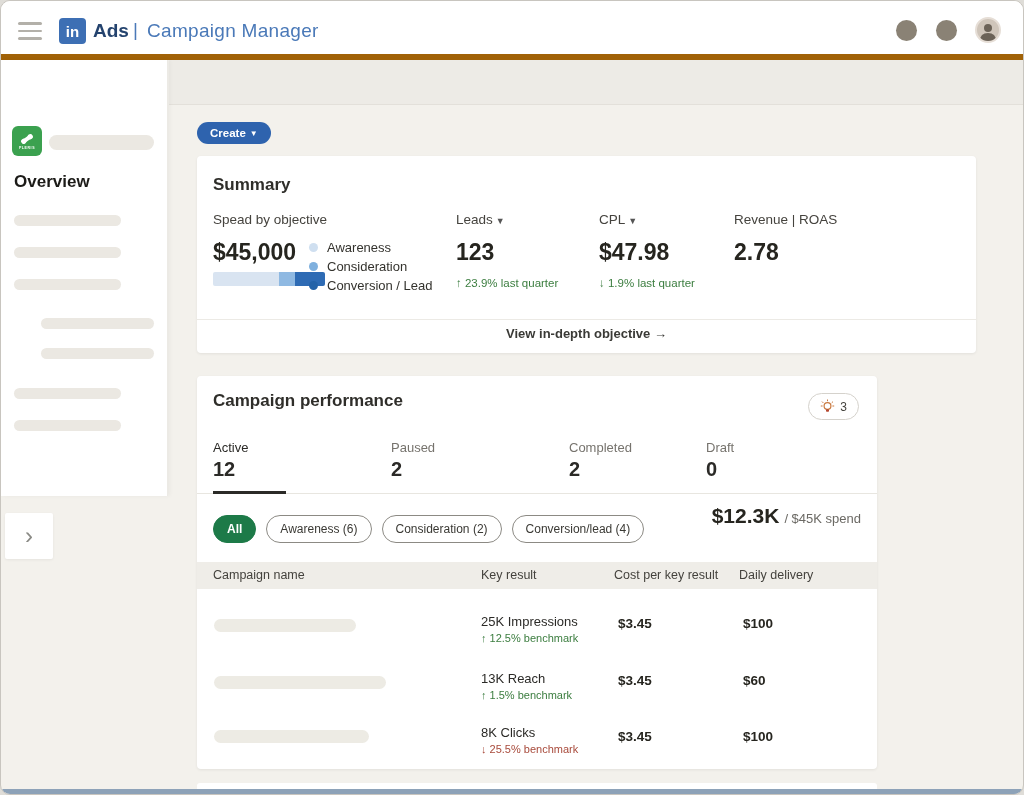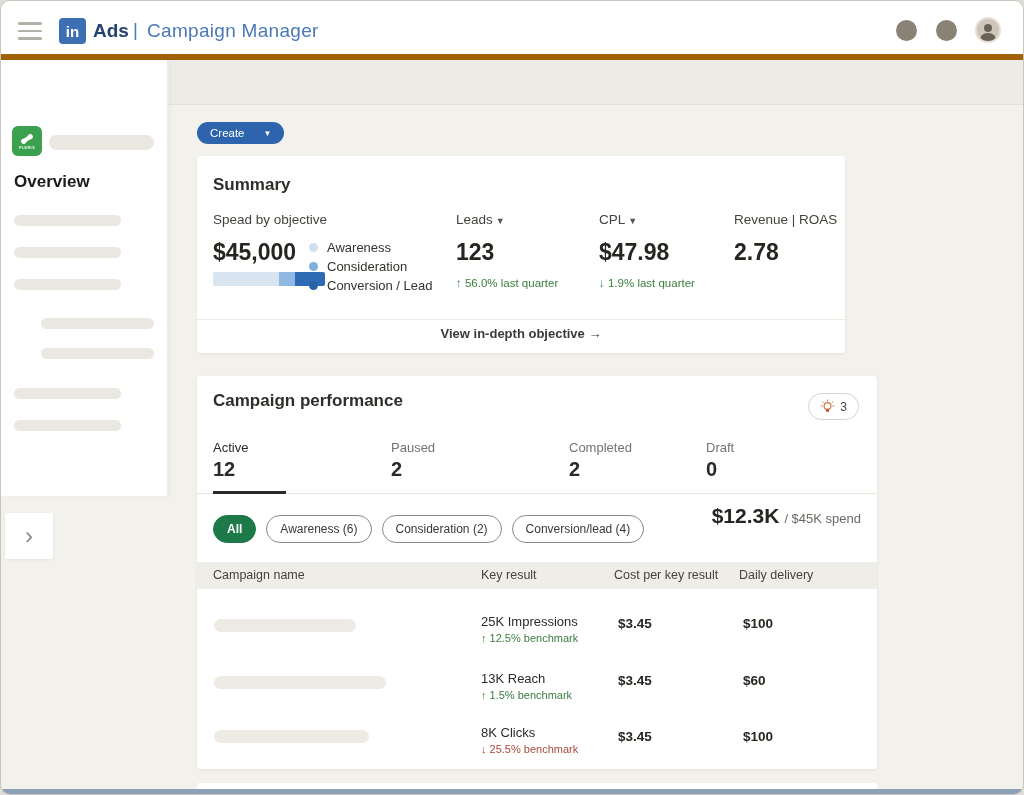--- a/index.html
+++ b/index.html
@@ -28,29 +28,29 @@
   .logo-box .logo-txt{ font-size:3.5px; letter-spacing:.6px; font-weight:700; margin-top:1px; }
   .skl{ background:#ebe8e2; border-radius:6px; height:11px; }
   .overview{ font-size:17px; font-weight:700; color:#1c1b18; }
   .expand-btn{ left:4px; top:512px; width:48px; height:46px; background:#fff; border:1px solid #efedе8;
     box-shadow:0 1px 3px rgba(0,0,0,.06); display:flex; align-items:center; justify-content:center;
     color:#8a8a85; font-size:24px; border-radius:2px; cursor:pointer; }
 
   
   .main-topstrip{ left:168px; top:59px; width:856px; height:45px; background:#edebe6; border-bottom:1px solid #e3e0da; }
   .create-btn{ left:196px; top:121px; background:#2e63ae; color:#fff; border:none; border-radius:12px;
-    font-size:11.5px; font-weight:400; padding:5px 13px; display:flex; align-items:center; gap:19px;
+    font-size:11.5px; font-weight:700; padding:5px 13px; display:flex; align-items:center; gap:4px;
     font-family:"Liberation Sans", sans-serif; cursor:pointer; }
   .create-btn .caret{ font-size:8px; }
 
   .card{ background:#fff; border-radius:4px; box-shadow:0 1px 3px rgba(0,0,0,.07); }
   .card-title{ font-size:17px; font-weight:700; color:#2f2e2a; }
 
   
-  .summary-card{ left:196px; top:155px; width:648px; height:197px; }
+  .summary-card{ left:196px; top:155px; width:779px; height:197px; }
   .metric-label{ font-size:13.5px; color:#45433e; }
   .metric-label .dd-caret{ font-size:9px; color:#555; margin-left:3px; }
   .metric-value{ font-size:23px; font-weight:700; color:#26251f; }
   .delta{ font-size:11.5px; }
   .stack-bar{ width:112px; height:14px; border-radius:2px; overflow:hidden; display:flex; }
   .stack-bar div{ height:100%; }
   .legend-row{ display:flex; align-items:center; gap:9px; height:19px; }
   .legend-dot{ width:9px; height:9px; border-radius:50%; }
   .legend-label{ font-size:13px; color:#33322d; }
   .summary-divider{ left:0; top:163px; width:100%; height:1px; background:#eceae5; }
@@ -173,21 +173,21 @@
         <span class="legend-label">Conversion / Lead</span>
       </div>
     </div>
 
     <div class="abs metric-label" style="left:259px; top:56px; cursor:pointer;">
       <span>Leads</span><span class="dd-caret">▼</span>
     </div>
     <div class="abs metric-value" style="left:259px; top:83px;">123</div>
     <div class="abs delta" style="left: 259px; top: 121px; color: rgb(59, 125, 63);">
       <span>↑</span>
-      <span>56.0%</span>
+      <span>23.9%</span>
       <span>last quarter</span>
     </div>
 
     <div class="abs metric-label" style="left:402px; top:56px; cursor:pointer;">
       <span>CPL</span><span class="dd-caret">▼</span>
     </div>
     <div class="abs metric-value" style="left:402px; top:83px;">$47.98</div>
     <div class="abs delta" style="left: 402px; top: 121px; color: rgb(59, 125, 63);">
       <span>↓</span>
       <span>1.9%</span>

